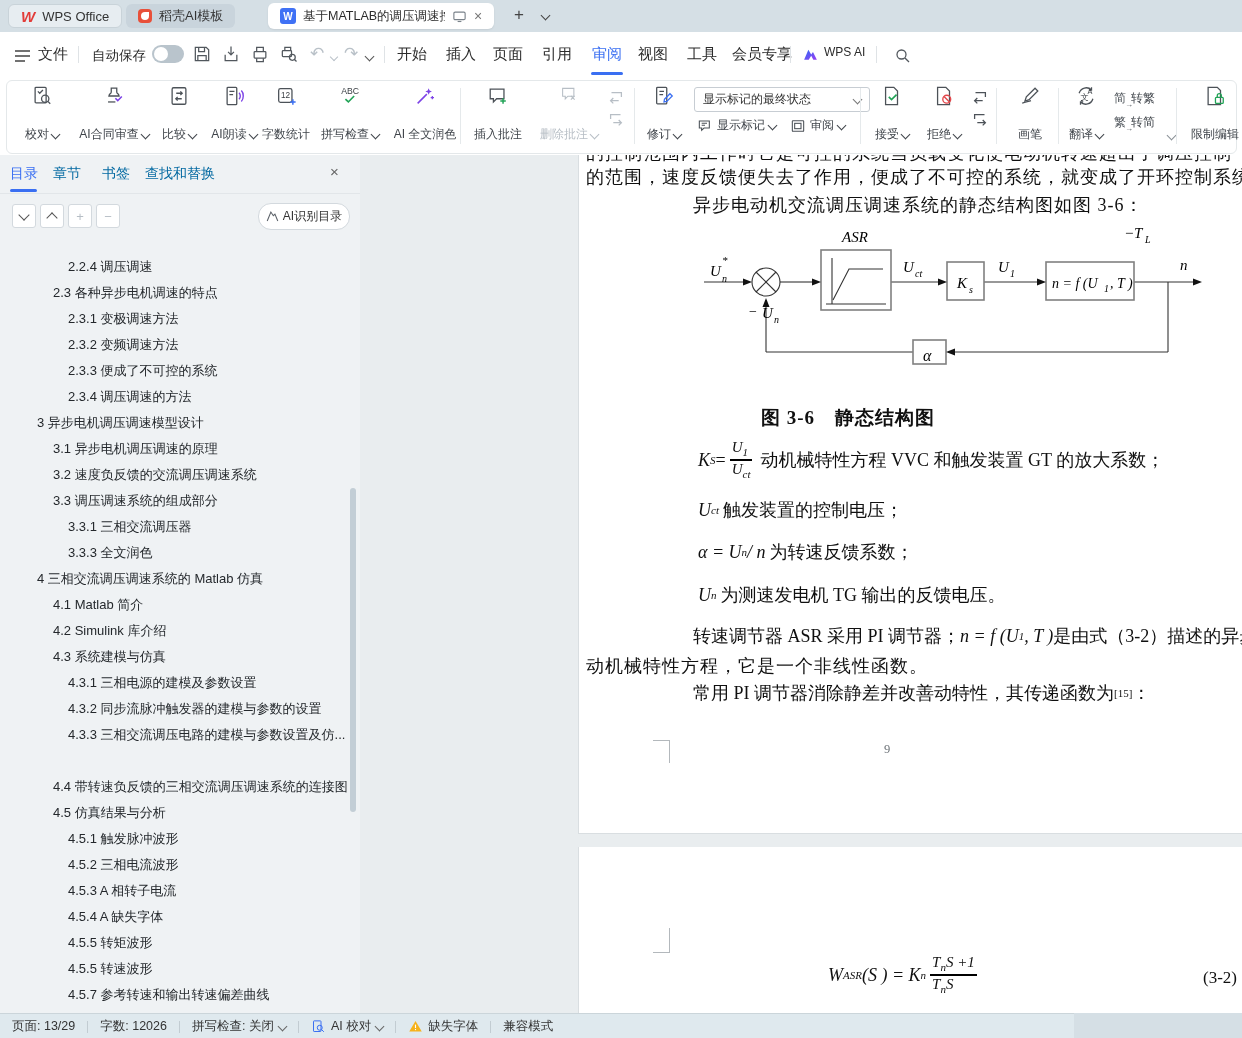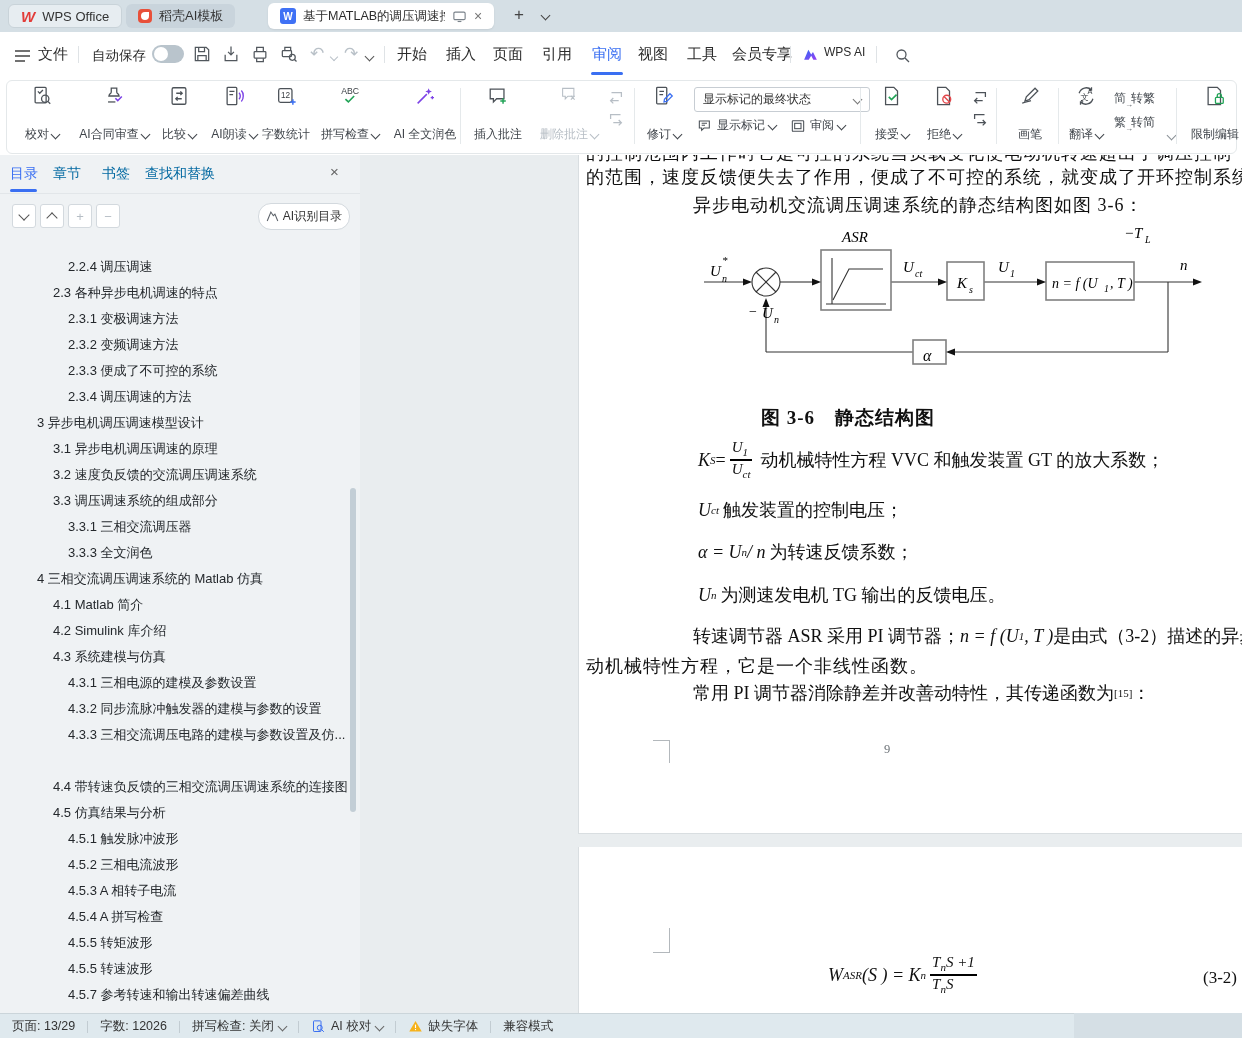--- a/index.html
+++ b/index.html
@@ -544,21 +544,21 @@
     <div class="trow l3" style="top:671px">
         <span>4.5.1 触发脉冲波形</span>
       </div>
     <div class="trow l3" style="top:697px">
         <span>4.5.2 三相电流波形</span>
       </div>
     <div class="trow l3" style="top:723px">
         <span>4.5.3 A 相转子电流</span>
       </div>
     <div class="trow l3" style="top:749px">
-        <span>4.5.4 A 拼写检查</span>
+        <span>4.5.4 A 缺失字体</span>
       </div>
     <div class="trow l3" style="top:775px">
         <span>4.5.5 转矩波形</span>
       </div>
     <div class="trow l3" style="top:801px">
         <span>4.5.5 转速波形</span>
       </div>
     <div class="trow l3" style="top:827px">
         <span>4.5.7 参考转速和输出转速偏差曲线</span>
       </div>

